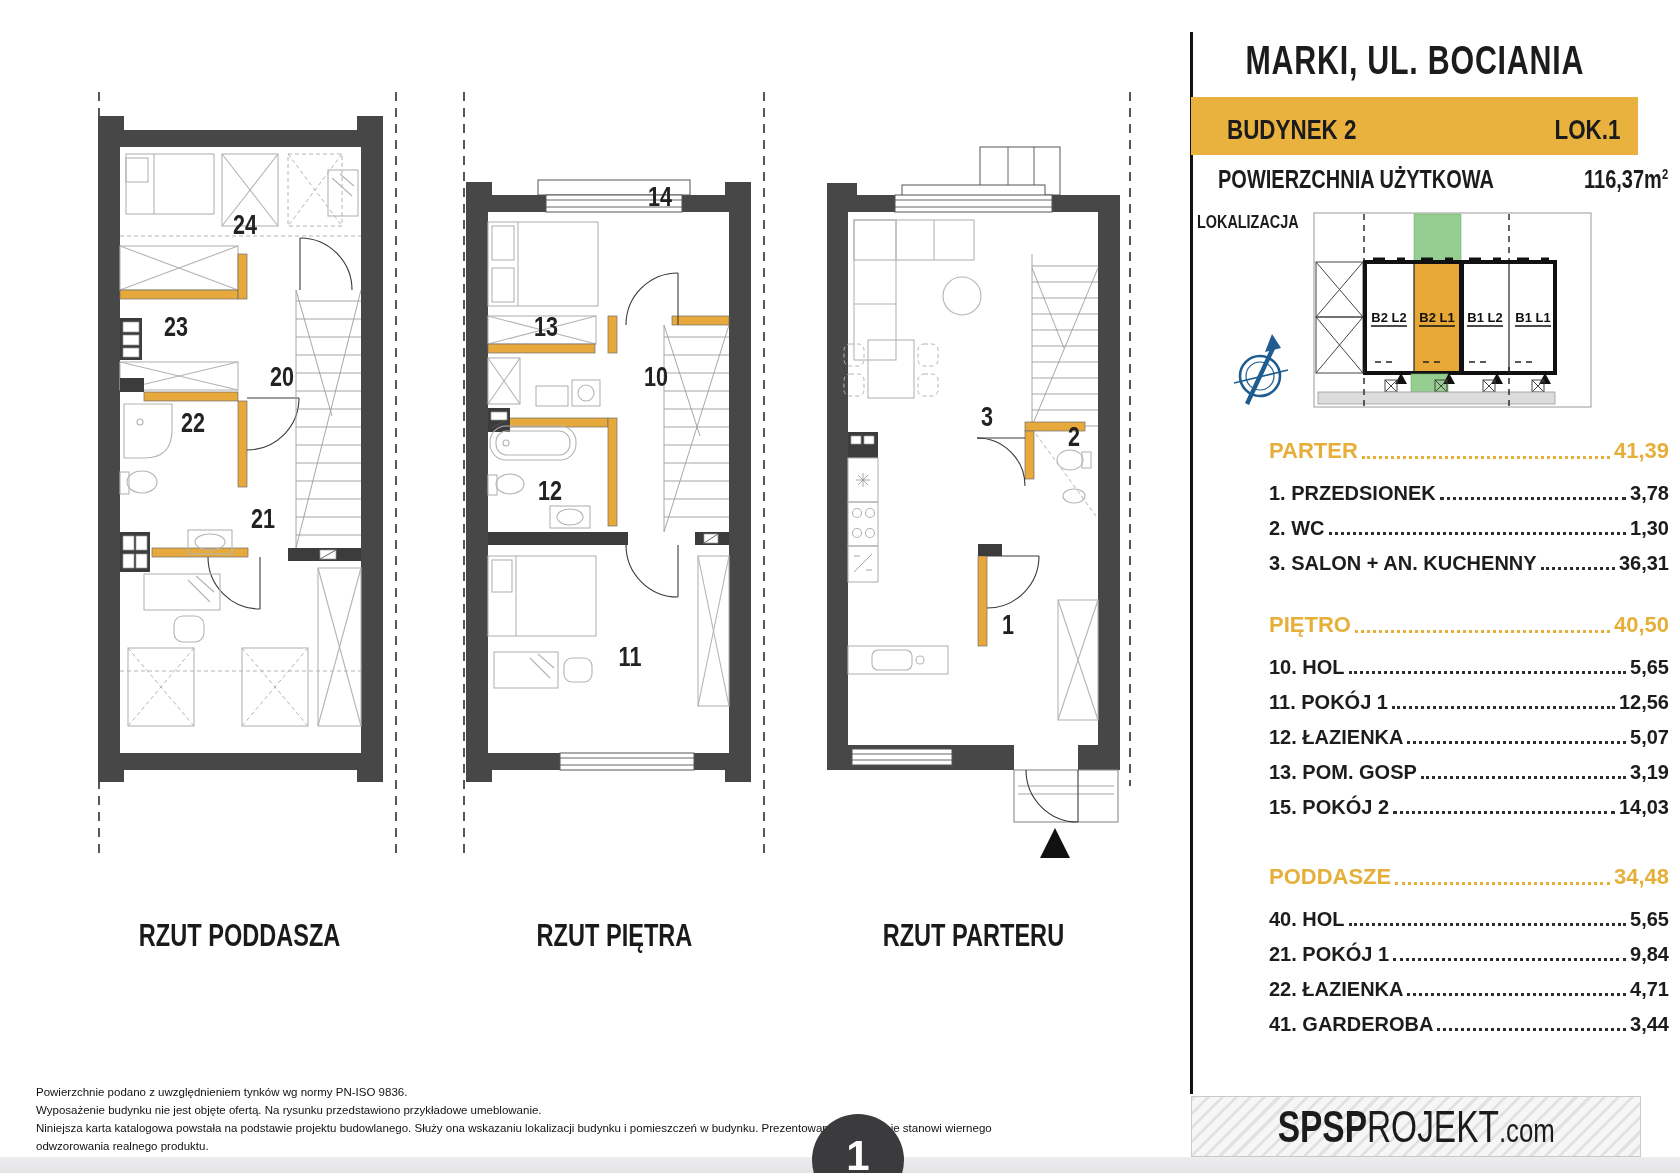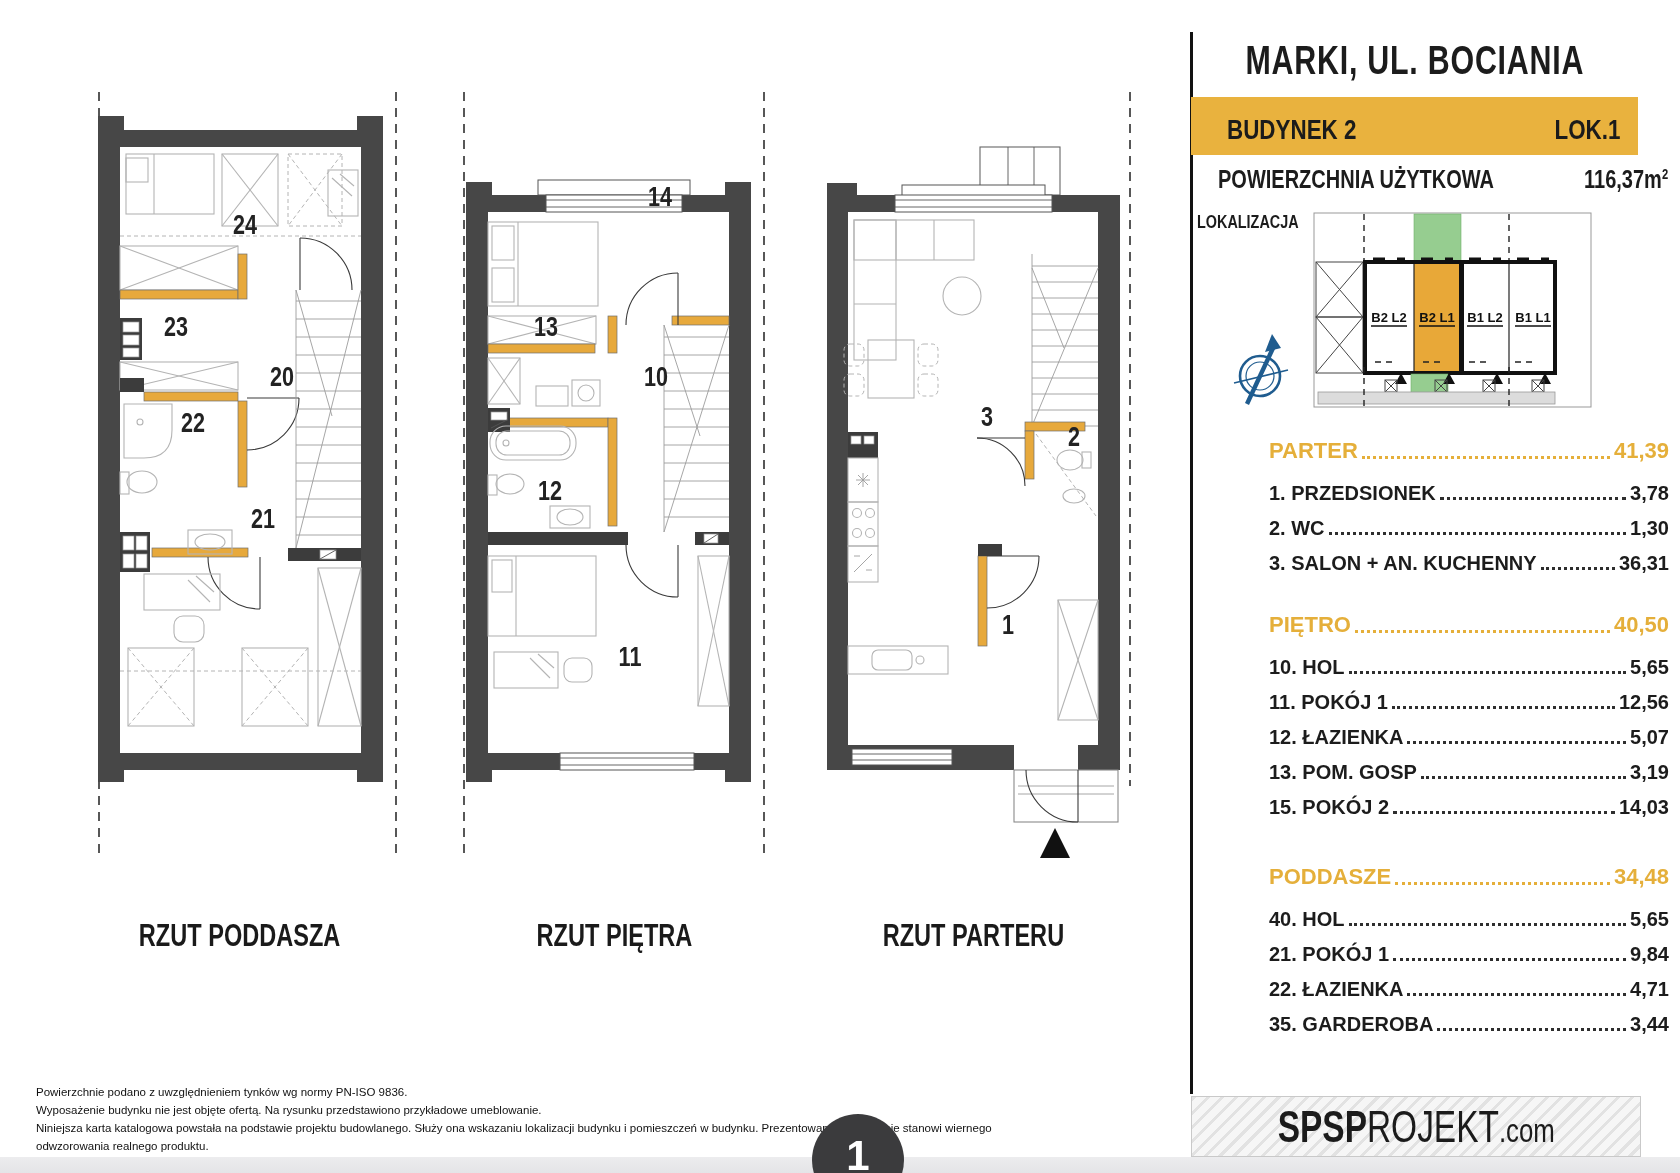--- a/index.html
+++ b/index.html
@@ -566,21 +566,21 @@
         <span class="lab">21. POKÓJ 1</span>
         <span class="dots"></span>
         <span class="val">9,84</span>
       </div>
     <div class="row">
         <span class="lab">22. ŁAZIENKA</span>
         <span class="dots"></span>
         <span class="val">4,71</span>
       </div>
     <div class="row">
-        <span class="lab">35. GARDEROBA</span>
+        <span class="lab">41. GARDEROBA</span>
         <span class="dots"></span>
         <span class="val">3,44</span>
       </div>
   </div>
 
   <div class="abs band">
     <span class="logo"><span class="cond"><b>SPSP</b><span>ROJEKT</span><span class="com">.com</span></span></span>
   </div>
 
   <div class="abs disc">

